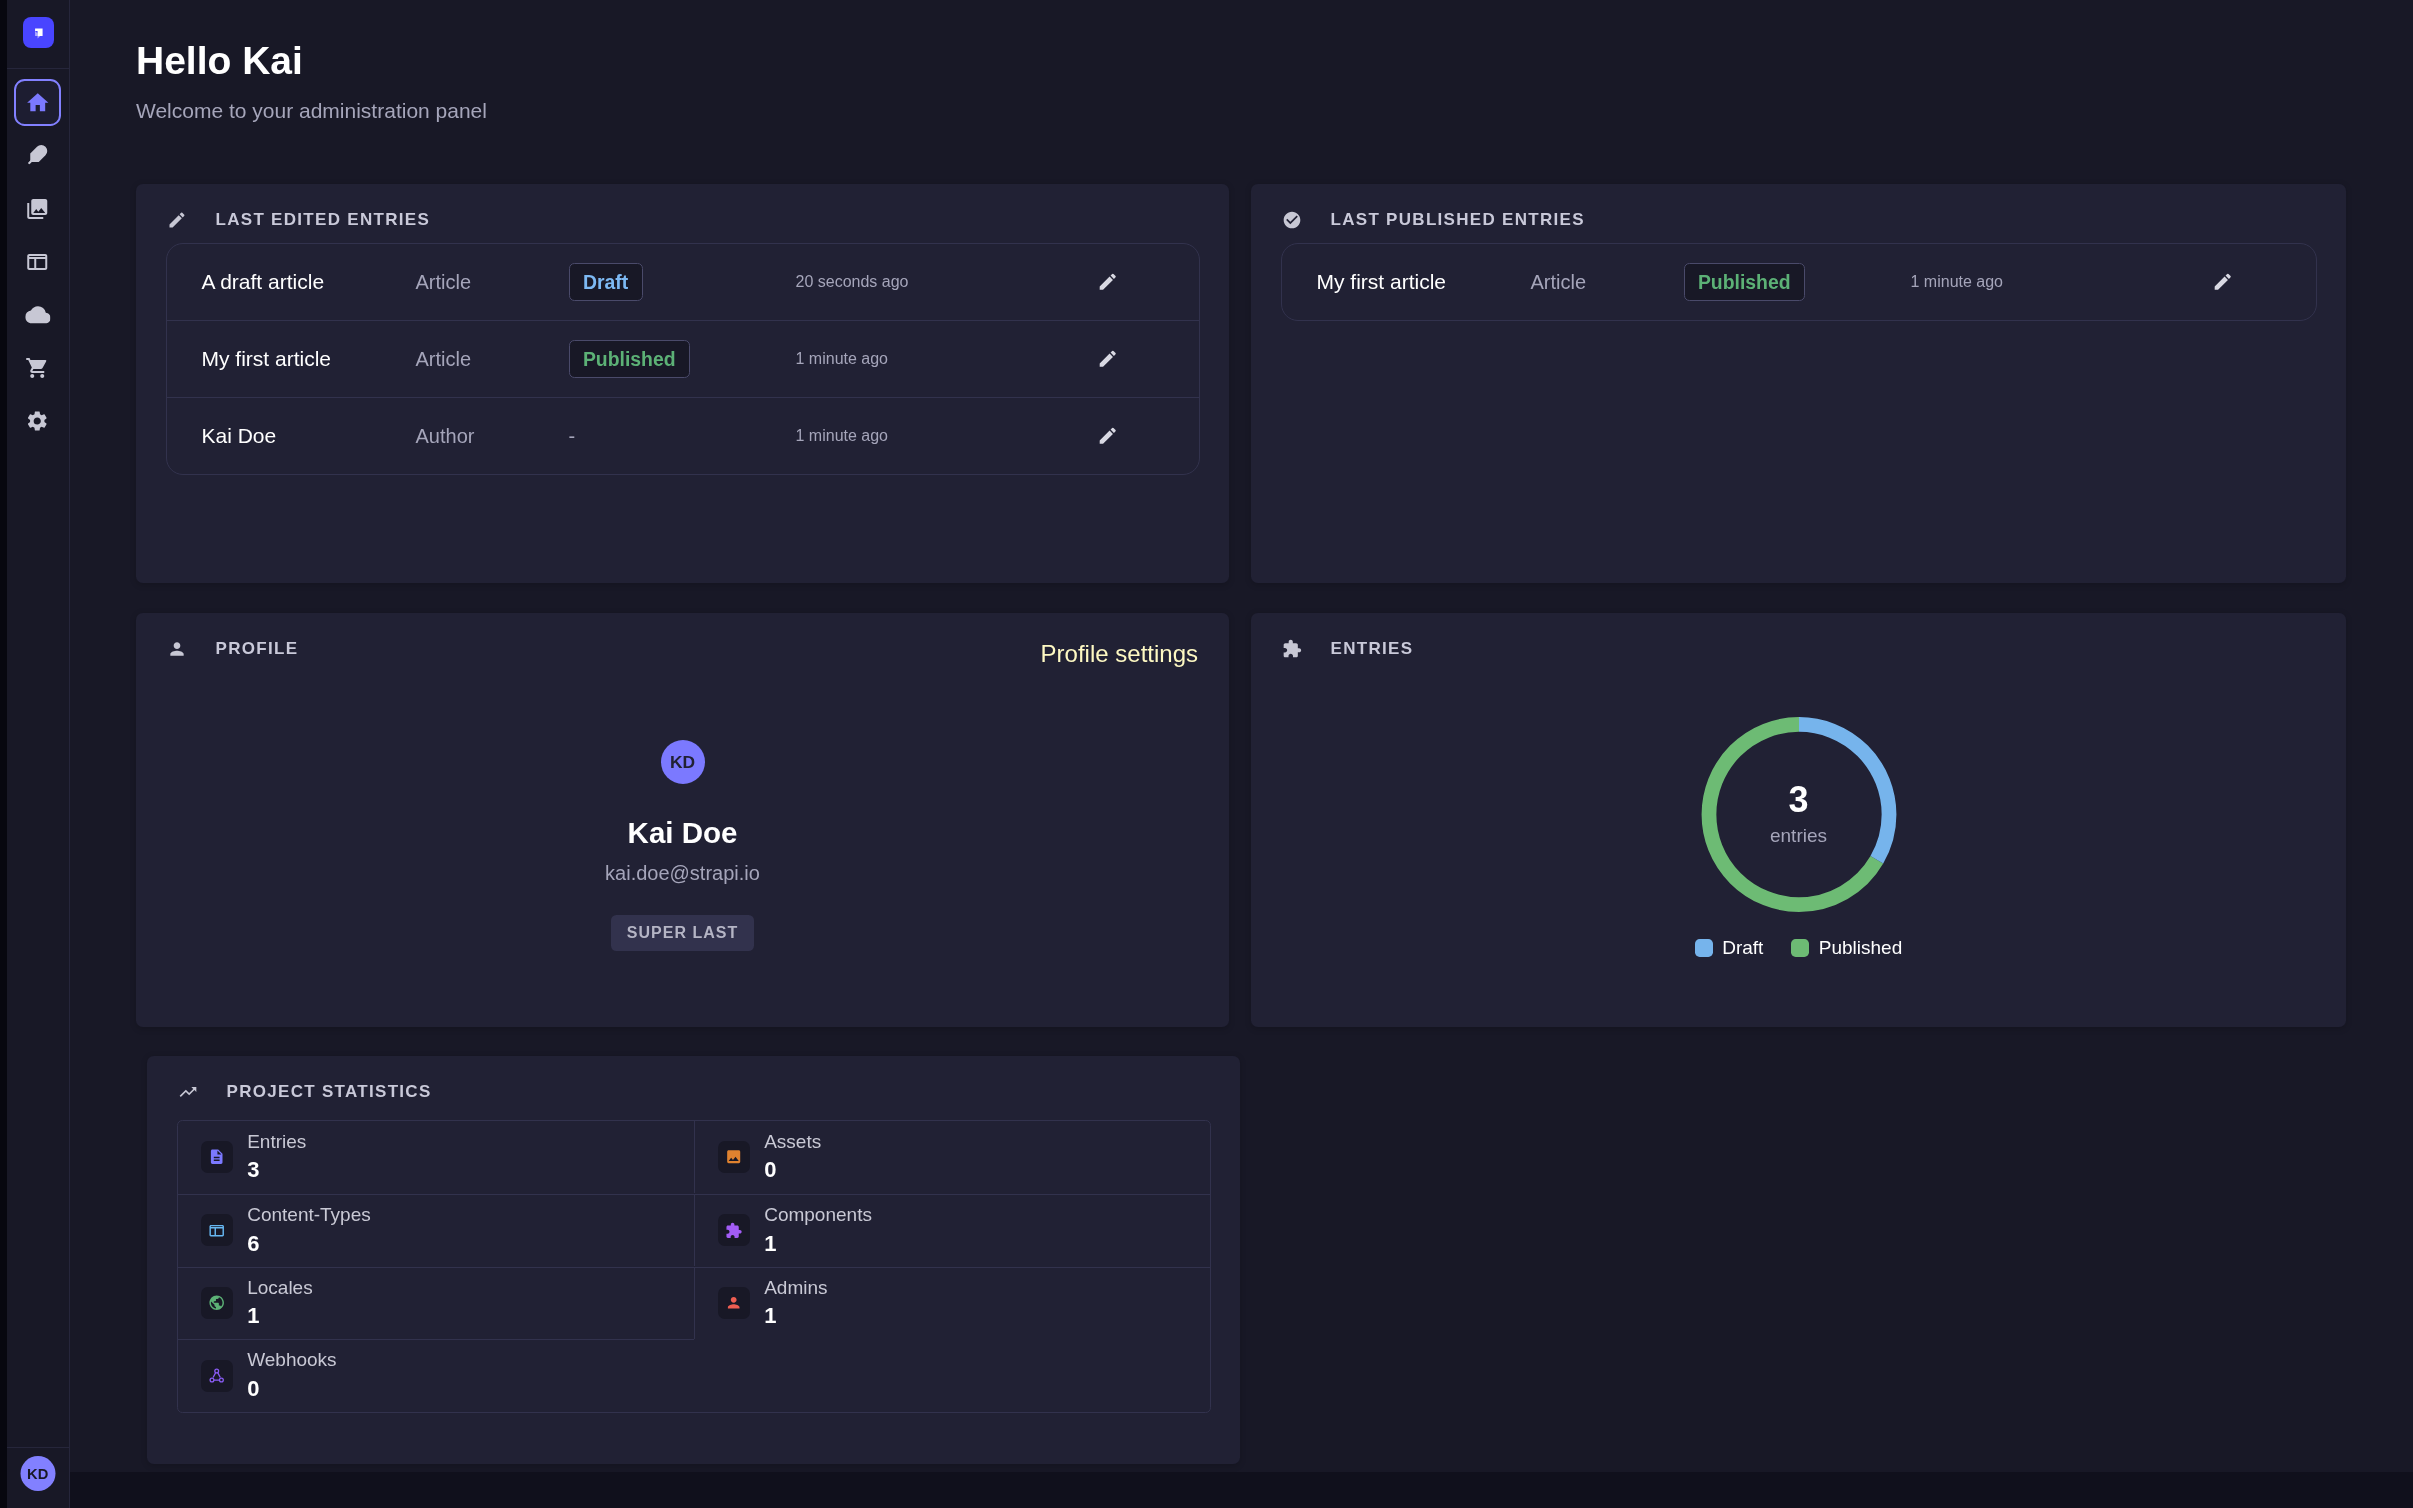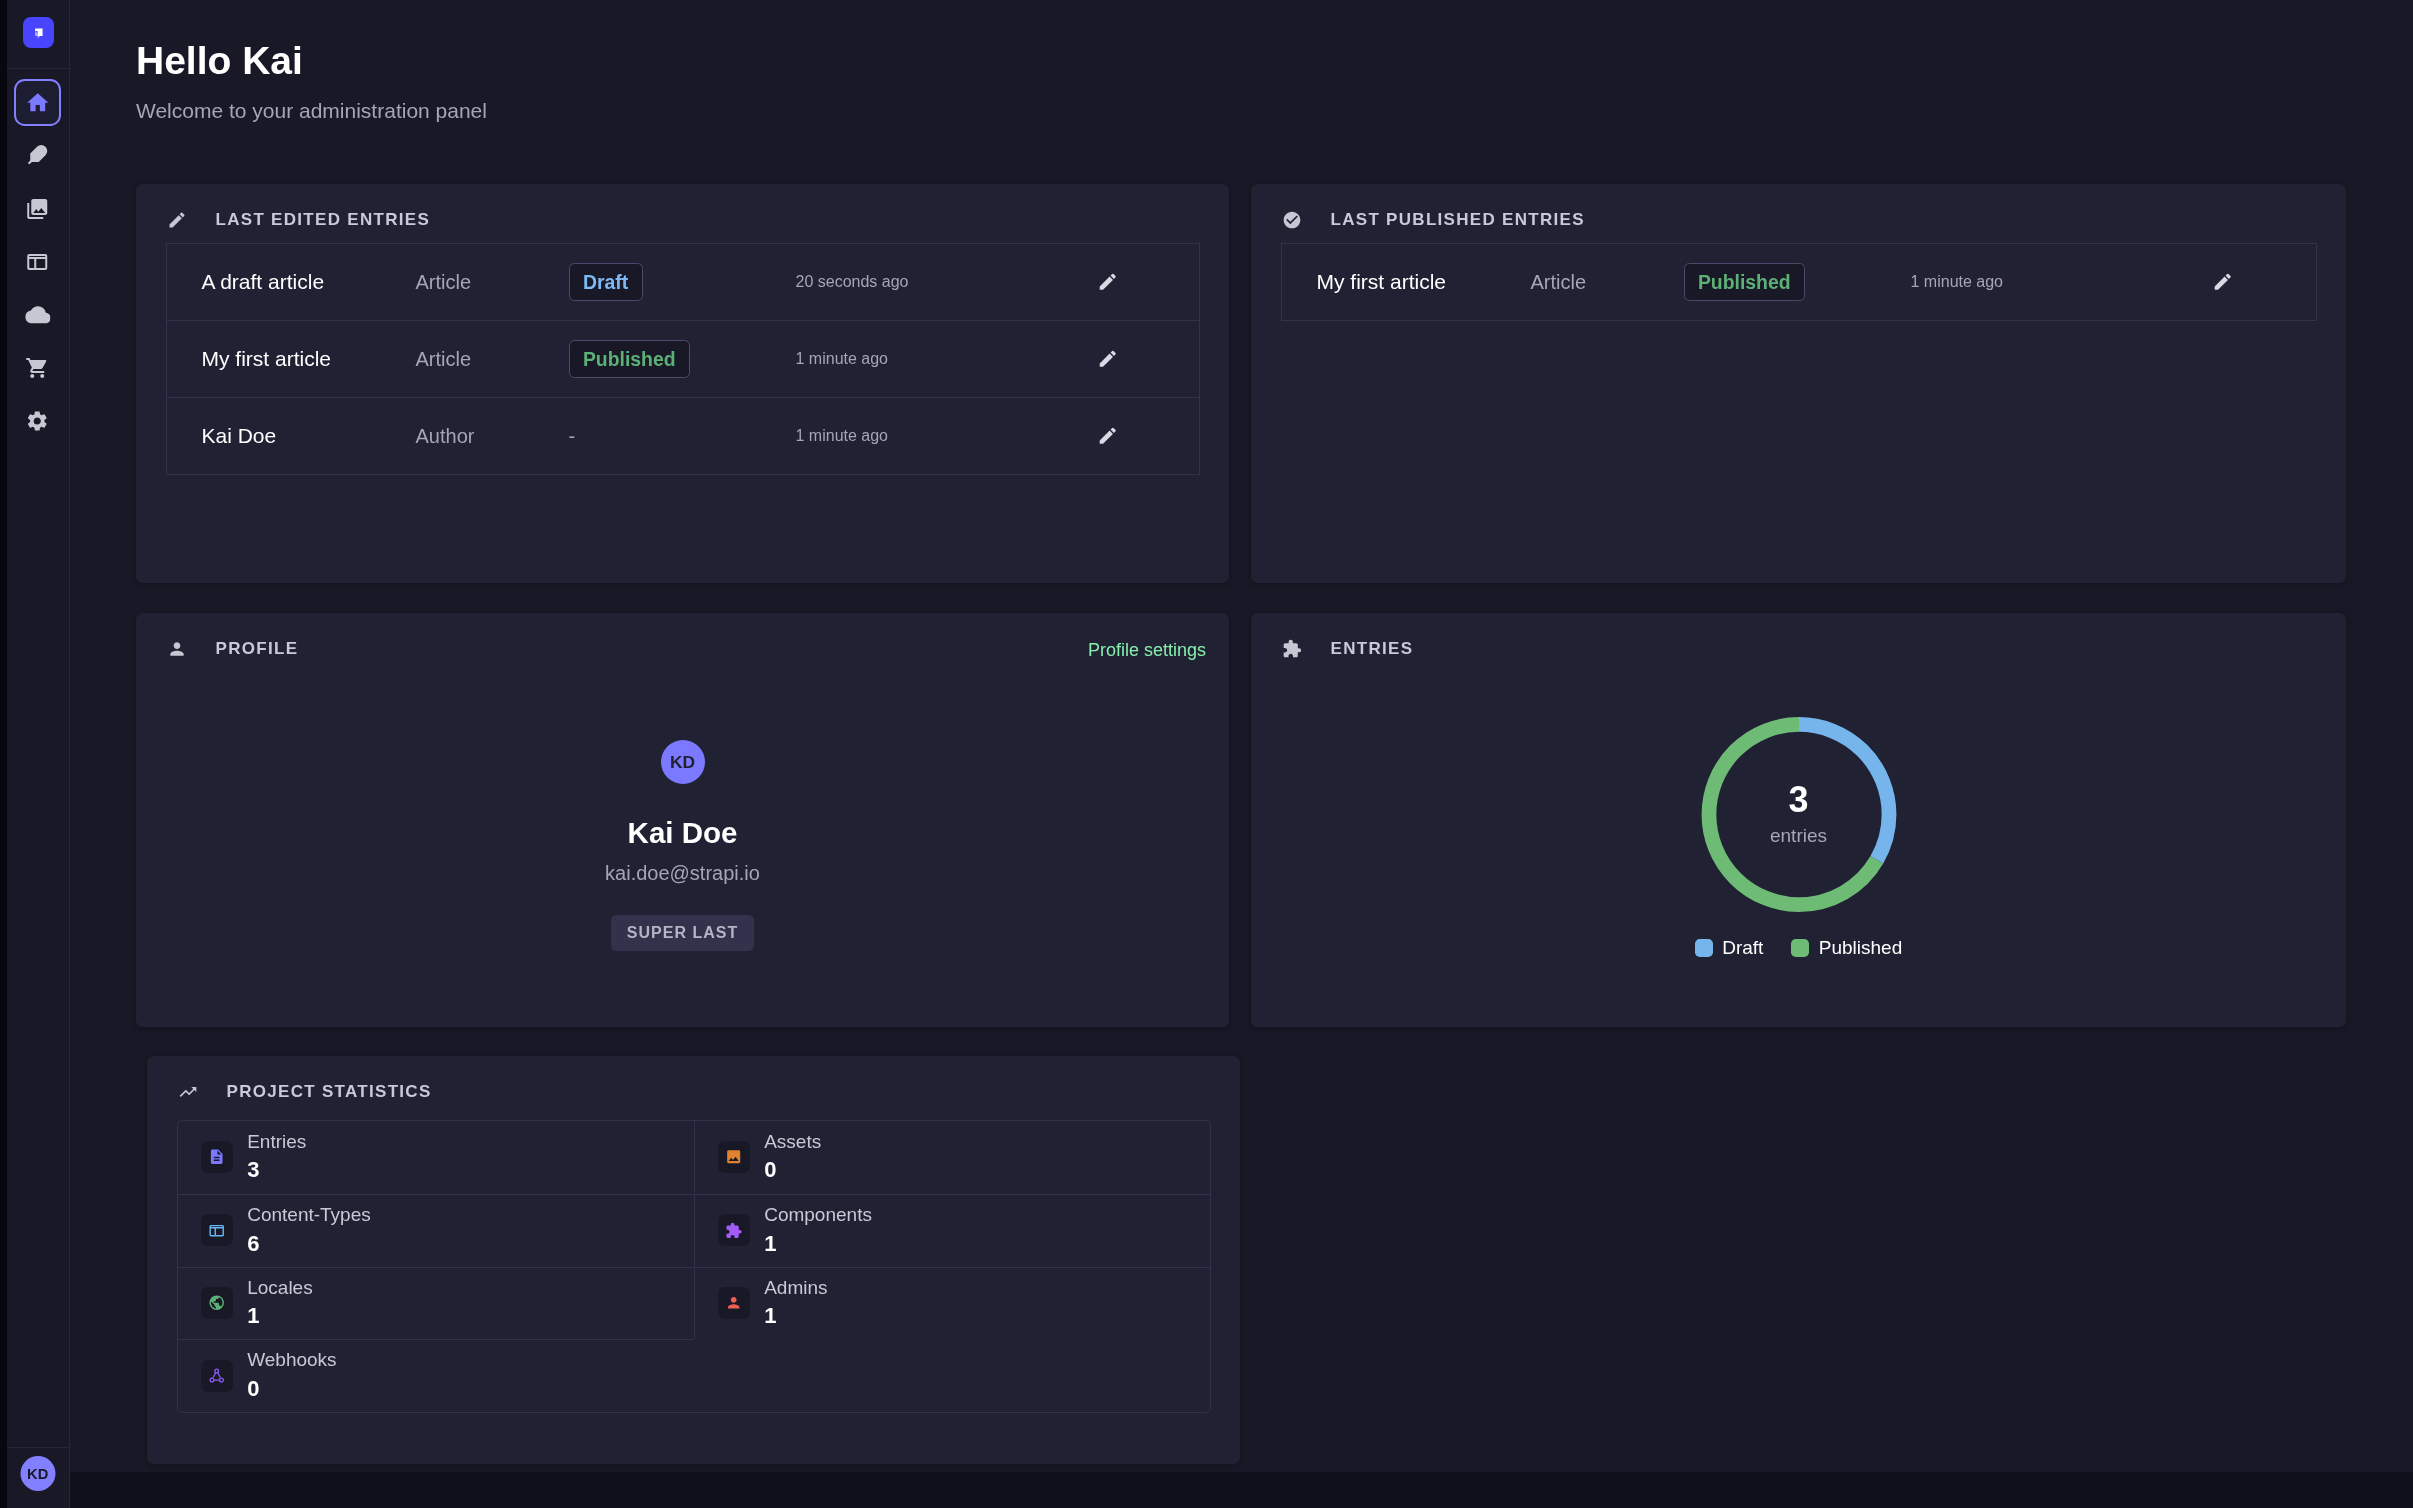--- a/index.html
+++ b/index.html
@@ -33,37 +33,37 @@
   .head-icon{width:21.5px;height:21.5px;color:#c7c7d4;display:flex;}
 
   .c1{left:66px;  top:184px;width:1093px;height:399px;}
   .c2{left:1181px;top:184px;width:1095px;height:399px;}
   .c3{left:66px;  top:613px;width:1093px;height:414px;}
   .c4{left:1181px;top:613px;width:1095px;height:414px;}
   .c5{left:66px;  top:1056px;width:1093px;height:408px;margin-left:11px;}
 
   
   .entry-table{position:absolute;left:29.5px;right:29.5px;top:59px;border:0.7px solid #32324d;
-               border-radius:0;overflow:hidden;}
+               border-radius:17px;overflow:hidden;}
   .entry-row{display:grid;grid-template-columns:249px 153px 227px 288px 1fr;align-items:center;
              height:76px;border-top:0.7px solid #32324d;}
   .entry-row:first-child{border-top:none;}
   .cell-name{padding-left:35px;font-size:21px;font-weight:500;color:#ffffff;}
   .cell-type{font-size:20px;color:#a5a5ba;}
   .cell-time{font-size:16px;color:#a5a5ba;}
   .badge{justify-self:start;font-size:19.4px;font-weight:600;padding:6.7px 13.4px;border-radius:5.4px;
          background:#181826;border:0.7px solid #4a4a6a;}
   .badge.draft{color:#7db9f3;}
   .badge.published{color:#5cb176;}
   .dash{font-size:20px;color:#a5a5ba;}
   .icon-btn{background:none;border:none;padding:0;margin-left:4px;cursor:pointer;color:#d9d9e3;
             width:40px;height:40px;display:flex;align-items:center;justify-content:center;}
 
   
-  .profile-link{position:absolute;right:23px;top:27px;font-size:18px;color:#86efac;cursor:pointer;text-decoration:none;}
+  .profile-link{position:absolute;right:31px;top:27px;font-size:24px;color:#fef9c3;cursor:pointer;text-decoration:none;}
   .profile-body{position:absolute;left:0;top:127px;width:100%;display:flex;flex-direction:column;align-items:center;}
   .profile-avatar{width:44px;height:44px;border-radius:50%;background:#7b79ff;color:#212134;
                   font-weight:700;font-size:17.4px;display:flex;align-items:center;justify-content:center;}
   .profile-name{margin-top:32px;font-size:29.5px;font-weight:700;color:#ffffff;}
   .profile-email{margin-top:12px;font-size:20px;color:#a5a5ba;}
   .role-badge{margin-top:29.5px;font-size:16px;font-weight:600;letter-spacing:1px;color:#b5b5c5;
               background:#32324d;border-radius:5.4px;padding:9.4px 16px;}
 
   
   .donut-wrap{position:absolute;left:50%;top:94px;transform:translateX(-50%);width:215px;height:215px;}

